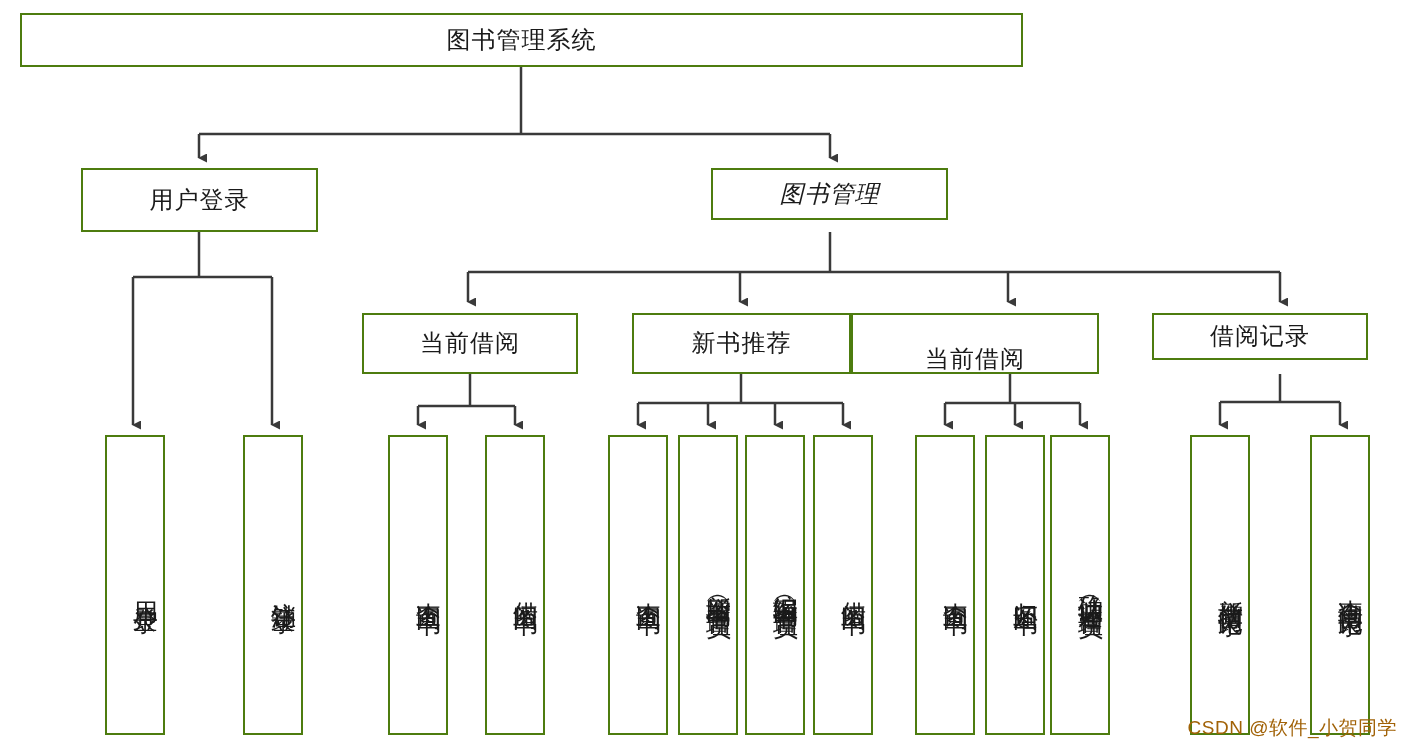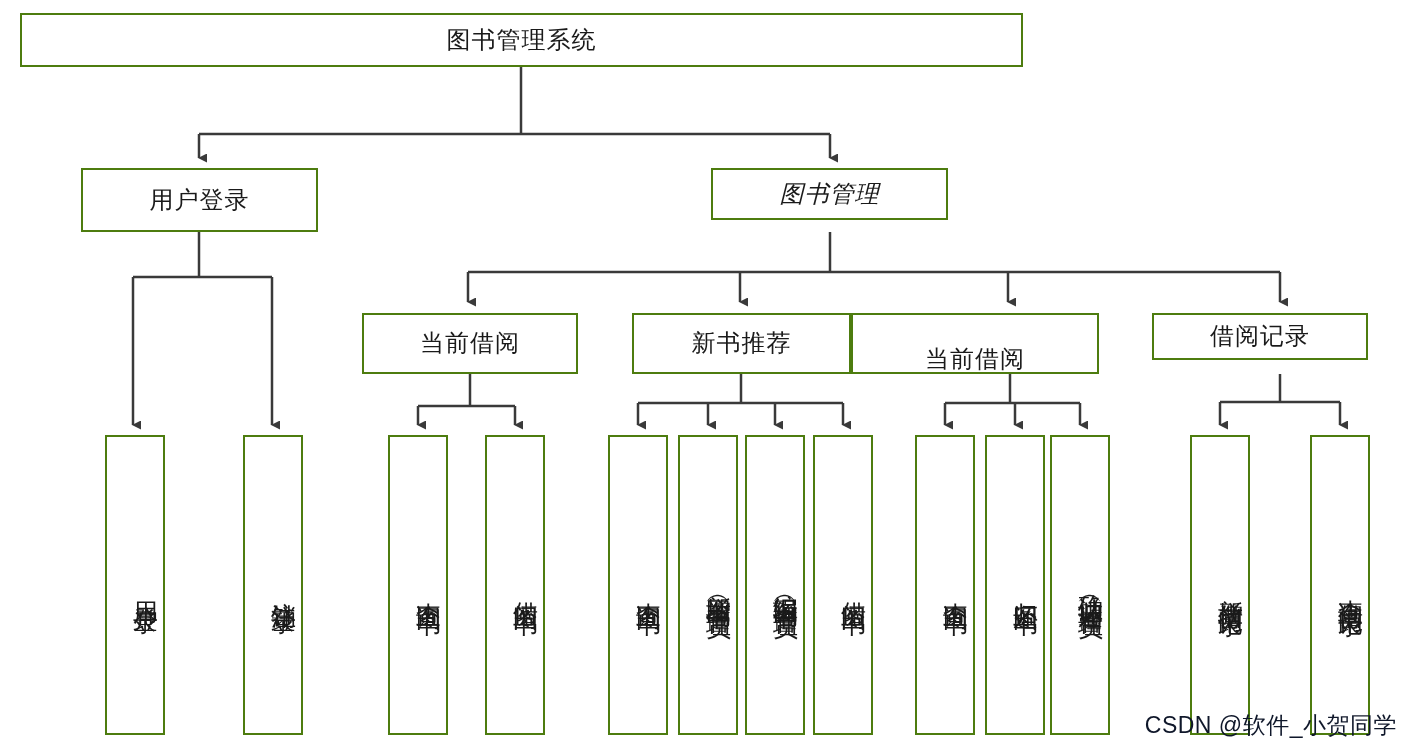--- a/index.html
+++ b/index.html
@@ -41,22 +41,22 @@
   .node.vert .vlabel{
     writing-mode:vertical-rl;
     text-orientation:upright;
     white-space:nowrap;
     letter-spacing:3px;
   }
   .watermark{
     position:absolute;
     right:8px;
     bottom:6px;
-    font-size:23px;
-    color:#0f172a;
+    font-size:19px;
+    color:#a16207;
     letter-spacing:0.5px;
     white-space:nowrap;
     font-family:"Liberation Sans","DejaVu Sans",sans-serif;
   }
 </style>
 </head>
 <body>
 
 <div id="diagram-root">
 

